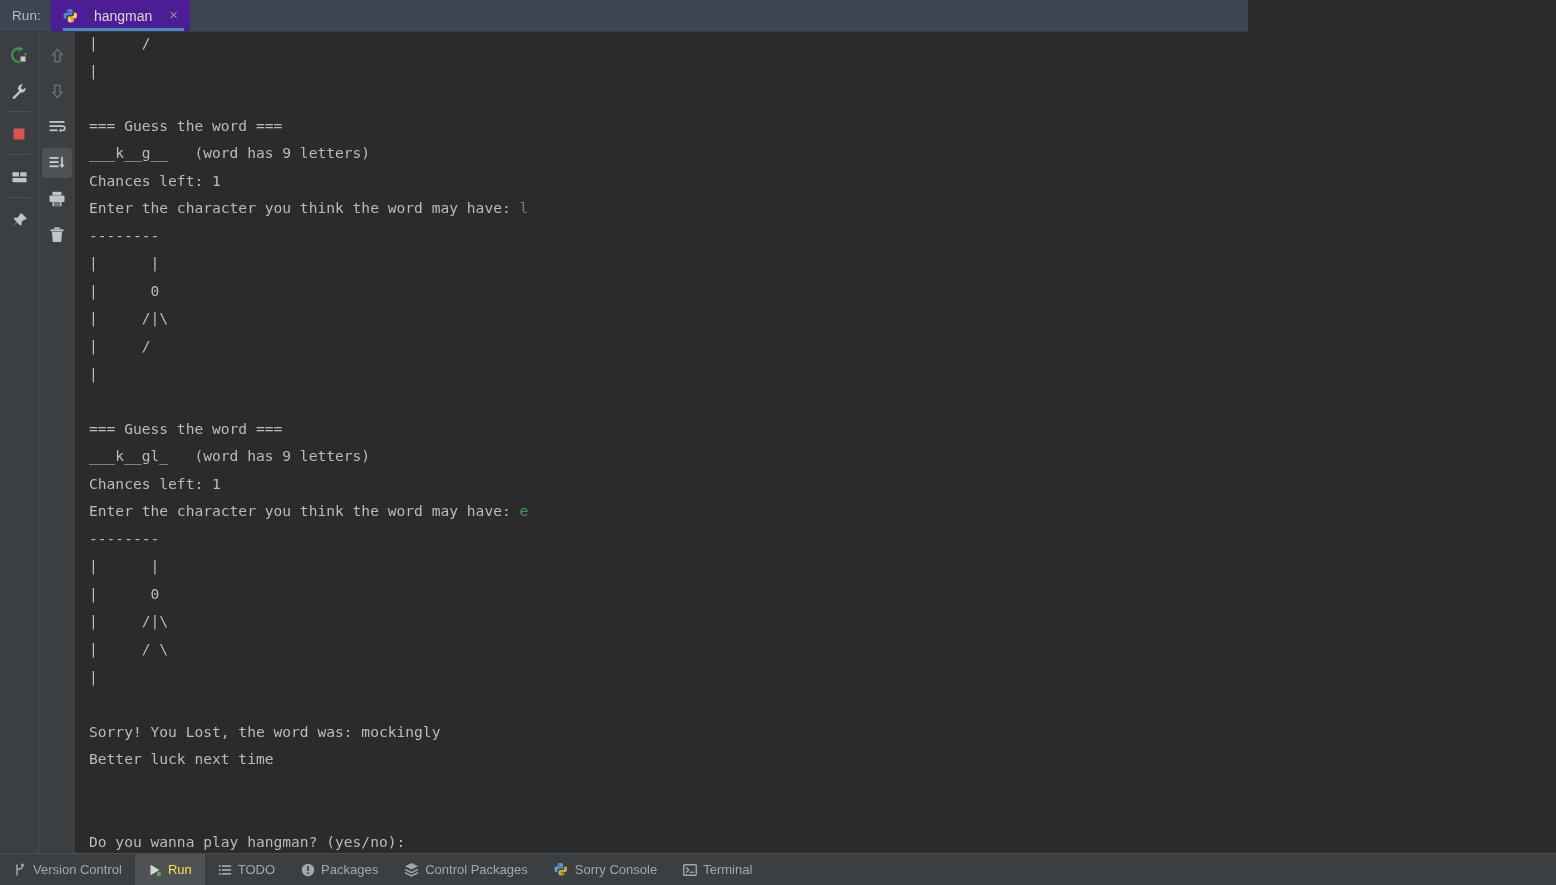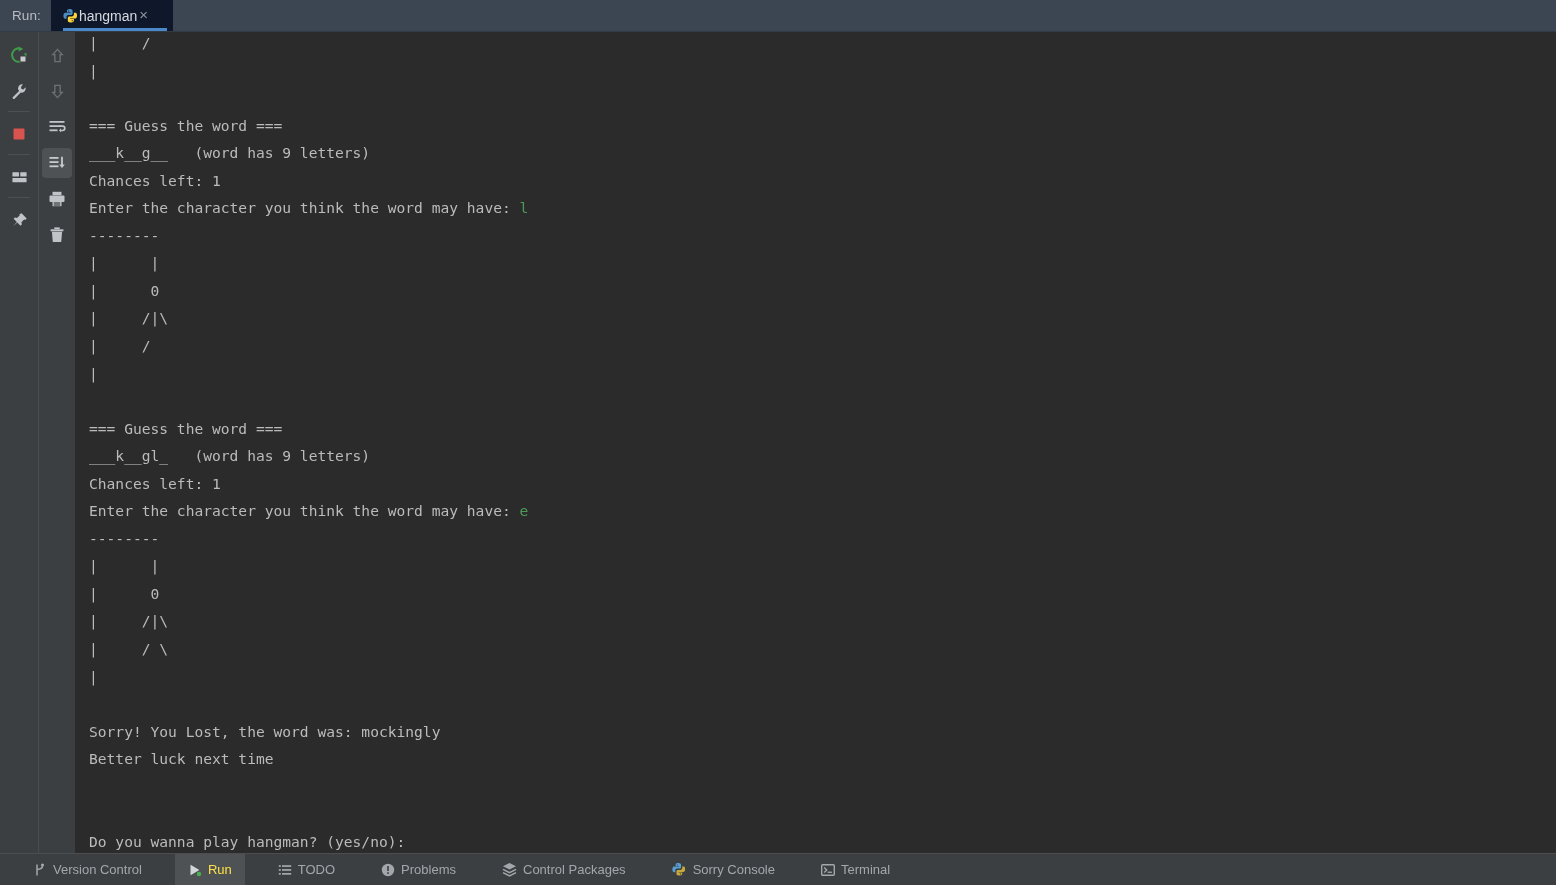--- a/index.html
+++ b/index.html
@@ -19,43 +19,43 @@
     position: relative;
     width: 1556px;
     height: 885px;
     background: #2b2b2b;
   }
 
   
   .topbar {
     position: absolute;
     left: 0; top: 0;
-    width: 1556px; height: 32px;
+    width: 1248px; height: 32px;
     background: #3c4552;
     display: flex;
     align-items: stretch;
     border-bottom: 1px solid #323a45;
     box-sizing: border-box;
   }
   .run-label {
     display: flex;
     align-items: center;
     padding: 0 10px 0 12px;
     color: #b9bdc2;
     font-size: 13.5px;
     letter-spacing: 0.1px;
     white-space: nowrap;
   }
   .run-tab {
     position: relative;
     display: flex;
     align-items: center;
-    gap: 0;
+    gap: 15px;
     padding: 0 10px 0 12px;
-    background: #0f172a;
+    background: #4c1d95;
     min-width: 100px;
   }
   .run-tab.active::after {
     content: "";
     position: absolute;
     left: 12px; right: 6px; bottom: 0;
     height: 3px;
     background: #4a88c7;
   }
   .run-tab .tab-title {
@@ -134,21 +134,20 @@
     box-sizing: border-box;
   }
   .sb-item {
     display: flex;
     align-items: center;
     gap: 6px;
     padding: 0 13px;
     color: #a3a7ab;
     font-size: 13px;
     white-space: nowrap;
-    margin-left: 20px;
   }
   .sb-item.active {
     background: #4e5254;
     color: #fde047;
   }
   .sb-item svg { display:block; }
 </style>
 </head>
 <body>
 
@@ -338,21 +337,21 @@
     </div>
 
     <div class="sb-item">
       <span>
         <svg width="14" height="14" viewBox="0 0 14 14">
           <circle cx="7" cy="7" r="6.2" fill="#a3a7ab"></circle>
           <rect x="6.2" y="3" width="1.6" height="5" fill="#3c3f41"></rect>
           <rect x="6.2" y="9.2" width="1.6" height="1.7" fill="#3c3f41"></rect>
         </svg>
       </span>
-      <span>Problems</span>
+      <span>Packages</span>
     </div>
 
     <div class="sb-item">
       <span>
         <svg width="15" height="15" viewBox="0 0 15 15">
           <path d="M7.5 1 L14 4.3 L7.5 7.6 L1 4.3 Z" fill="#a3a7ab"></path>
           <path d="M1 7.4 L7.5 10.7 L14 7.4" fill="none" stroke="#a3a7ab" stroke-width="1.5"></path>
           <path d="M1 10.6 L7.5 13.9 L14 10.6" fill="none" stroke="#a3a7ab" stroke-width="1.5"></path>
         </svg>
       </span>

